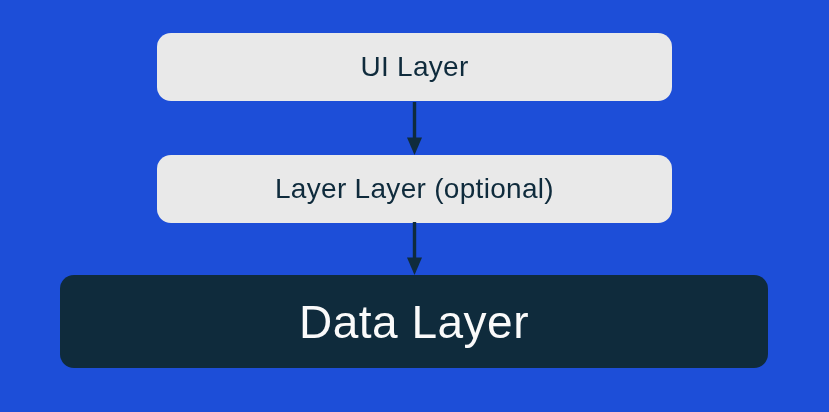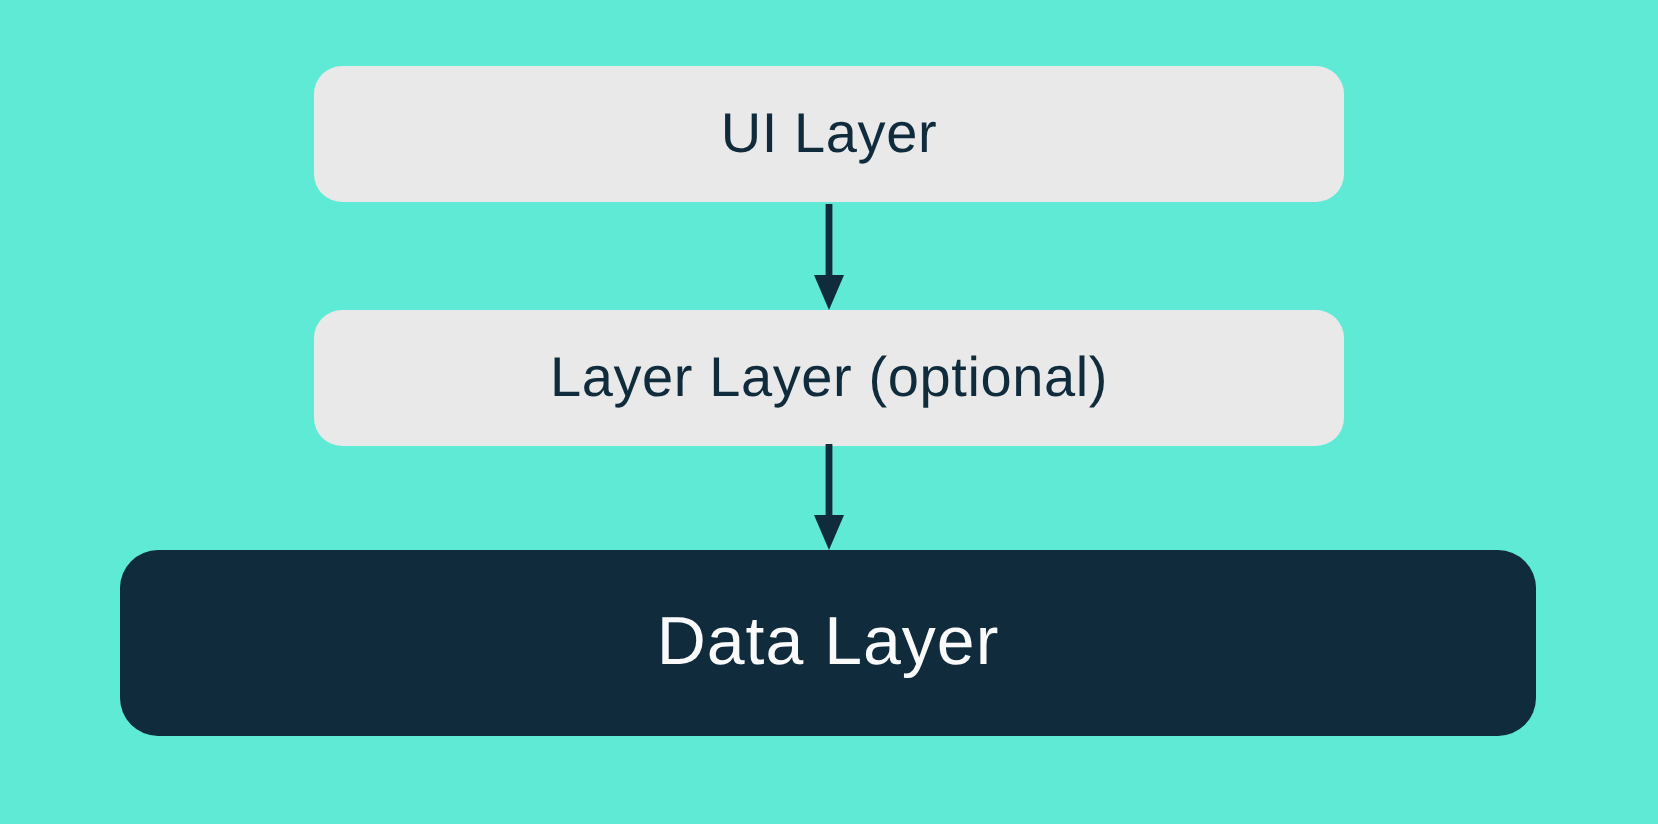--- a/index.html
+++ b/index.html
@@ -8,21 +8,21 @@
     --text-dark:#0f2b3c;
     --text-light:#fafafa;
     --arrow:#0f2b3c;
   }
   html,body{margin:0;padding:0;background:#ffffff;}
   body{font-family:"Liberation Sans", sans-serif;}
   .canvas{
     position:relative;
     width:829px;
     height:412px;
-    background:#5eead4;
+    background:#1d4ed8;
     overflow:hidden;
   }
   .layer-box{
     position:absolute;
     display:flex;
     align-items:center;
     justify-content:center;
     box-sizing:border-box;
     border-radius:14px;
   }
@@ -35,23 +35,22 @@
     font-size:28px;
     letter-spacing:0.3px;
   }
   .layer-box.dark{
     left:60px;
     top:275px;
     width:708px;
     height:93px;
     background:var(--box-dark-bg,#0f2b3c);
     color:var(--text-light,#fafafa);
-    font-size:34px;
+    font-size:46px;
     letter-spacing:0.5px;
-    border-radius:19px;
   }
   #ui-box{top:33px;}
   #domain-box{top:155px;}
   .arrow{
     position:absolute;
     left:406px;
     width:17px;
     height:53px;
   }
   #arrow-1{top:102px;}

